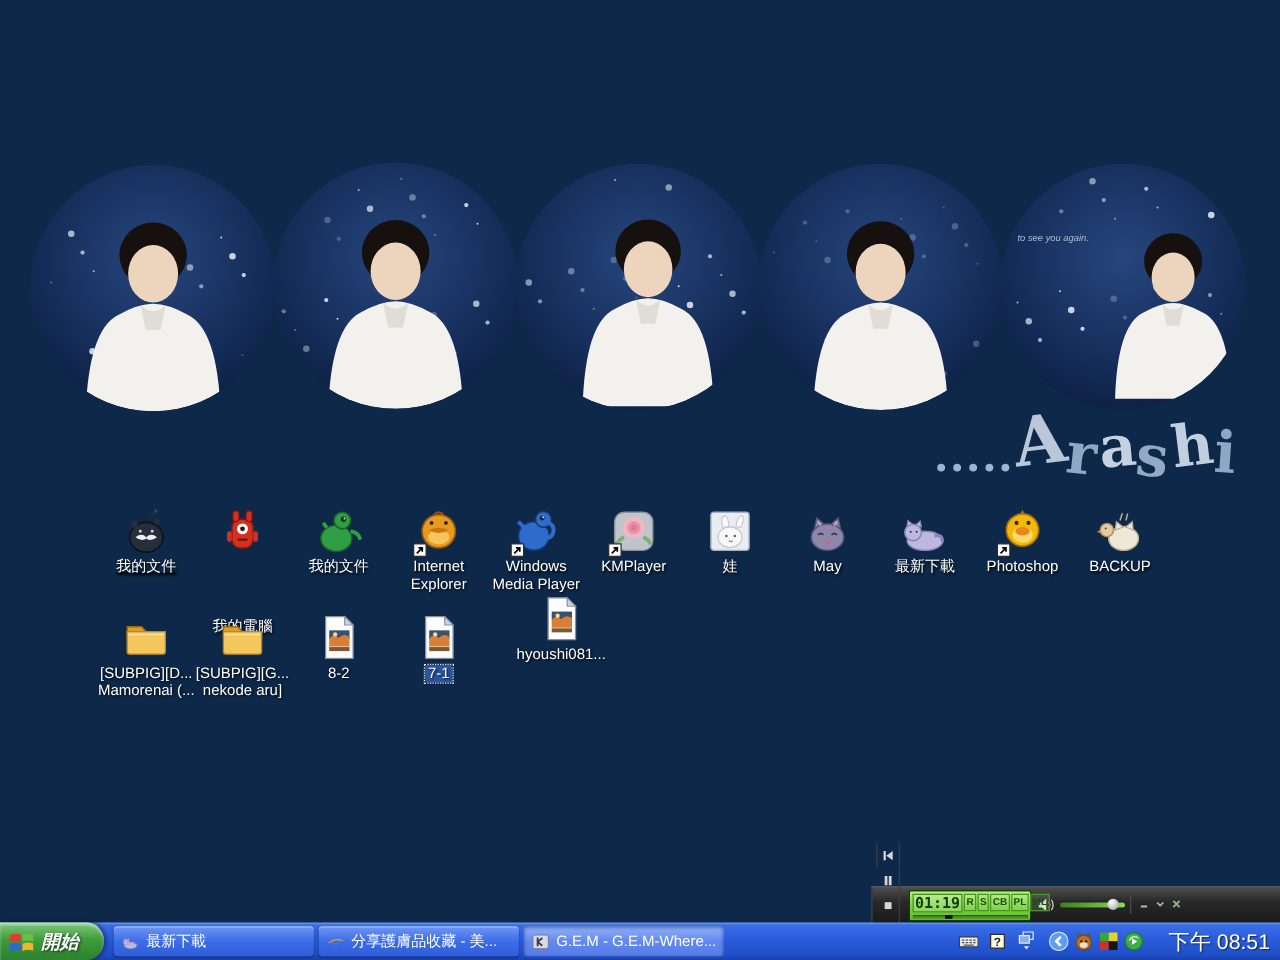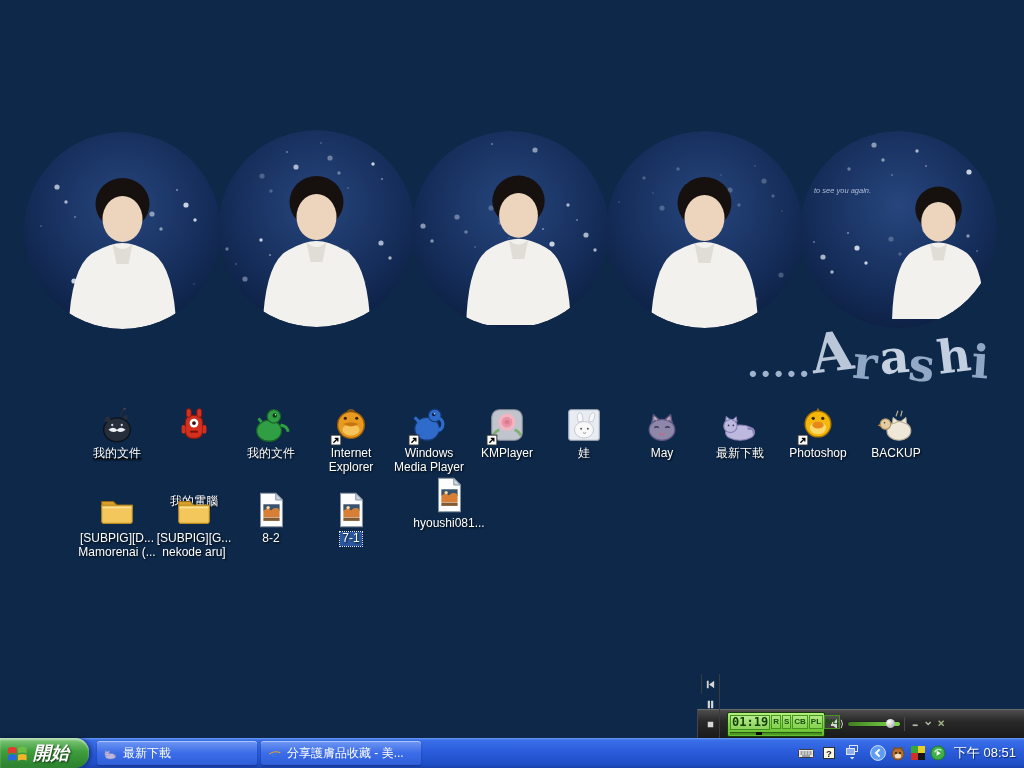--- a/index.html
+++ b/index.html
@@ -42,38 +42,38 @@
     background:linear-gradient(90deg,#3f7d20,#82dd4e);box-shadow:0 0 1px #000}
   .vthumb{position:absolute;top:-3px;width:9px;height:9px;border-radius:50%;
     background:radial-gradient(circle at 35% 30%,#ffffff,#bcbcbc 65%,#828282)}
   .psep{width:1px;height:14px;background:#4a4a4a;margin:0 3px}
   .wbtn{width:13px;height:14px;display:flex;align-items:center;justify-content:center}
 
   
   #taskbar{position:absolute;left:0;bottom:0;width:1024px;height:30px;display:flex;align-items:center;
     background:linear-gradient(180deg,#6a9cf5 0%,#3a6fe8 7%,#2a5cdb 45%,#2050c8 85%,#1a42ae 100%)}
   #start{height:30px;padding:0 20px 0 7px;display:flex;align-items:center;gap:5px;color:#fff;
-    font-size:18px;font-weight:bold;font-style:italic;
+    font-size:15px;font-weight:bold;font-style:italic;
     background:linear-gradient(180deg,#82ca7e,#3f9d3c 45%,#2e8430 92%);
     border-radius:0 14px 14px 0;
     box-shadow:inset 0 2px 2px rgba(255,255,255,.45),2px 0 4px rgba(0,0,30,.45);
     text-shadow:1px 1px 2px rgba(0,0,0,.65)}
   #tasks{display:flex;align-items:center;height:30px;padding-left:8px;gap:4px}
   .task{width:160px;height:24px;display:flex;align-items:center;gap:5px;padding:0 6px;border-radius:3px;
     background:linear-gradient(180deg,#6f97f2,#3c6ce8 50%,#2f5ed8);
     box-shadow:inset 0 1px 0 rgba(255,255,255,.45),0 1px 2px rgba(0,0,40,.35);
     color:#fff;font-size:12px;white-space:nowrap;overflow:hidden}
   .task.active{background:linear-gradient(180deg,#93b4f8,#6388ef 50%,#587ce6);
     box-shadow:inset 0 1px 3px rgba(10,20,80,.5)}
   .task .ti{flex:0 0 auto;display:flex}
   #right{margin-left:auto;display:flex;align-items:center;padding-right:8px}
   #langbar{display:flex;gap:7px;align-items:center;margin-right:10px}
   #trayicons{display:flex;gap:4px;align-items:center;margin-left:4px}
   .trico{display:flex;align-items:center}
-  #clock{color:#fff;font-size:13px;margin-left:8px;text-shadow:1px 1px 1px rgba(0,0,0,.55)}
+  #clock{color:#fff;font-size:17px;margin-left:20px;text-shadow:1px 1px 1px rgba(0,0,0,.55)}
 </style>
 </head>
 <body>
 
 <div id="circles">
     <div class="portrait" style="left: 24px; top: 132px; width: 197px; height: 197px;"><svg width="197" height="197" viewBox="0 0 197 197">
     <defs>
           <radialGradient id="pg0" cx="50%" cy="38%" r="75%">
       <stop offset="0%" stop-color="#27467e"></stop>
             <stop offset="60%" stop-color="#142c58"></stop>
@@ -601,20 +601,29 @@
       </div>
       <div class="task">
         <span class="ti">
           <svg width="15" height="15" viewBox="0 0 44 44">
             <text x="22" y="33" font-size="34" font-family="DejaVu Serif,serif" font-style="italic" text-anchor="middle" fill="#3b7ede">e</text>
             <path d="M6 24 q16 -12 33 -4" stroke="#e8a020" stroke-width="3" fill="none"></path>
           </svg>
         </span>
         <span class="tl">分享護膚品收藏 - 美...</span>
       </div>
+      <div class="task active">
+        <span class="ti">
+          <svg width="15" height="15" viewBox="0 0 44 44">
+            <rect x="4" y="6" width="36" height="32" rx="5" fill="#d7dbe4" stroke="#6d7484" stroke-width="2"></rect>
+            <path d="M15 12 v20 M15 22 l11 -9 M15 22 l11 9" stroke="#37405a" stroke-width="4.4" fill="none"></path>
+          </svg>
+        </span>
+        <span class="tl">G.E.M - G.E.M-Where...</span>
+      </div>
     </div>
   <div id="right">
     <div id="langbar">
         <span class="trico">
           <svg width="16" height="16" viewBox="0 0 16 16">
             <rect x="0.5" y="4.5" width="15" height="8" rx="1" fill="#e9e9e9" stroke="#3c3c3c"></rect>
             <path d="M2.5 7h2M5.5 7h2M8.5 7h2M11.5 7h2M2.5 9h2M5.5 9h2M8.5 9h2M11.5 9h2M4 11h8" stroke="#555" stroke-width="1"></path>
           </svg>
         </span>
         <span class="trico">

